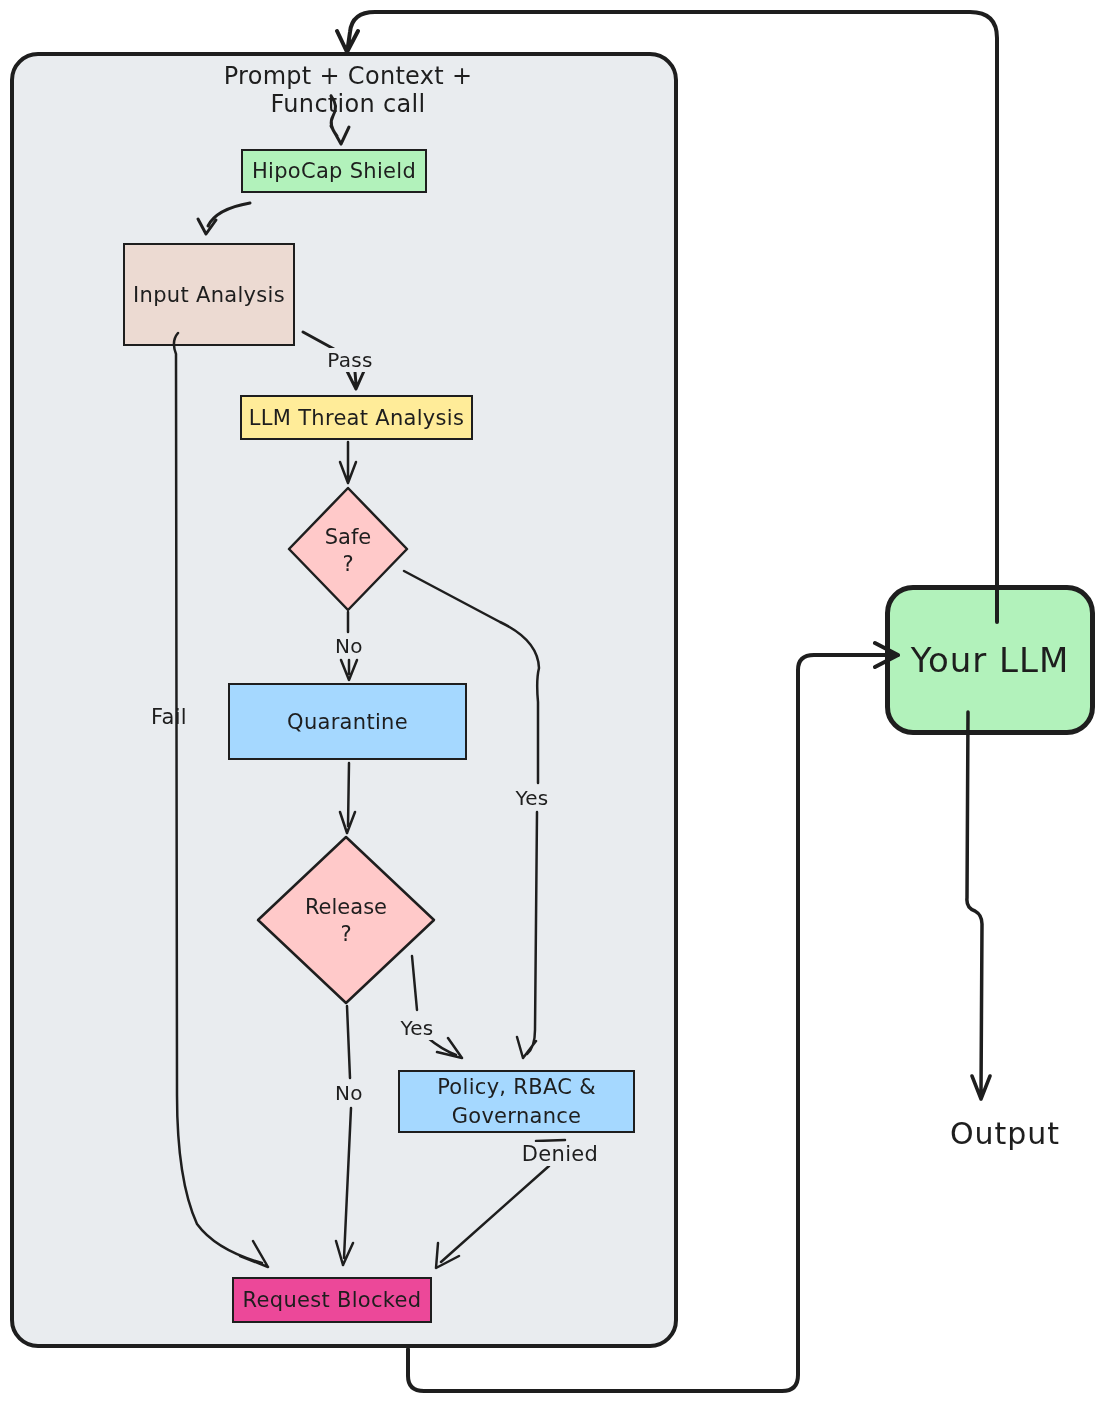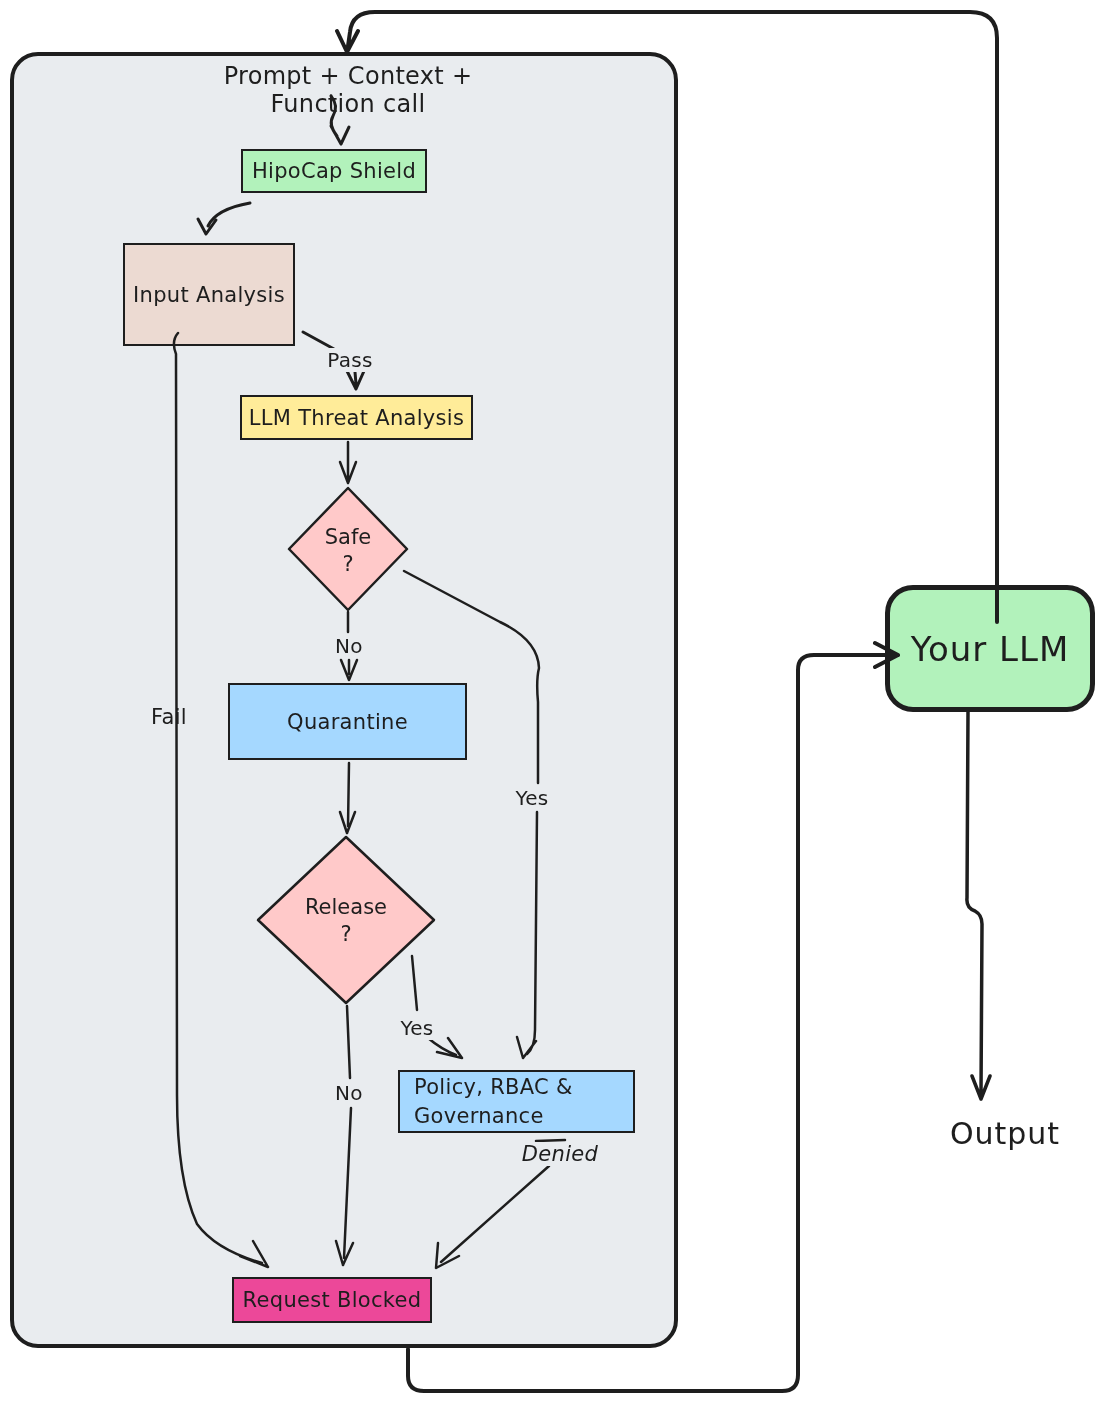--- a/index.html
+++ b/index.html
@@ -4,44 +4,44 @@
 <style>
   html,body{margin:0;padding:0;background:#ffffff;}
   body{width:1105px;height:1404px;position:relative;overflow:hidden;
        font-family:"DejaVu Sans","Liberation Sans",sans-serif;color:#1e1e1e;}
   .stage{position:absolute;inset:0;}
   
   .pipeline{position:absolute;left:10px;top:52px;width:668px;height:1296px;
             background:#e9ecef;border:4px solid #1e1e1e;border-radius:28px;box-sizing:border-box;}
   
   .node{position:absolute;box-sizing:border-box;border:2.5px solid #1e1e1e;
-        display:flex;align-items:center;justify-content:center;
+        display:flex;align-items:center;justify-content:center;text-align:center;
         font-size:21px;letter-spacing:.3px;z-index:3;}
   .n-hipocap{left:241px;top:149px;width:186px;height:44px;background:#b2f2bb;}
   .n-input{left:123px;top:243px;width:172px;height:103px;background:#ecdad2;}
   .n-threat{left:232px;top:395px;width:233px;height:45px;background:#ffec99;margin-left:8px;}
   .n-quarantine{left:228px;top:683px;width:239px;height:77px;background:#a5d8ff;}
   .n-policy{left:398px;top:1070px;width:237px;height:63px;background:#a5d8ff;line-height:1.35;padding:16px 14px;}
   .n-blocked{left:232px;top:1277px;width:200px;height:46px;background:#ec4899;}
-  .n-yourllm{left:885px;top:585px;width:210px;height:127px;background:#b2f2bb;
+  .n-yourllm{left:885px;top:585px;width:210px;height:150px;background:#b2f2bb;
              border:5px solid #1e1e1e;border-radius:28px;font-size:34px;letter-spacing:1px;}
   
   .dtext{position:absolute;z-index:4;text-align:center;font-size:21px;line-height:1.3;}
   .d-safe{left:288px;top:524px;width:120px;}
   .d-release{left:256px;top:894px;width:180px;}
   
   .lbl{position:absolute;z-index:5;text-align:center;font-size:20px;letter-spacing:.3px;}
   .title{left:168px;top:62px;width:360px;font-size:24px;z-index:4;}
   .l-pass{left:322px;top:348px;width:56px;background:#e9ecef;}
   .l-no1{left:327px;top:634px;width:44px;background:#e9ecef;}
   .l-fail{left:143px;top:705px;width:52px;font-size:21px;}
   .l-yes-safe{left:507px;top:786px;width:50px;background:#e9ecef;}
   .l-yes-rel{left:392px;top:1016px;width:50px;background:#e9ecef;}
   .l-no2{left:326px;top:1081px;width:46px;background:#e9ecef;}
-  .l-denied{left:518px;top:1142px;width:84px;font-size:21px;background:#e9ecef;font-style:italic;}
+  .l-denied{left:518px;top:1142px;width:84px;font-size:21px;background:#e9ecef;}
   .l-output{left:933px;top:1116px;width:144px;font-size:30px;letter-spacing:1px;}
   svg.wires{position:absolute;left:0;top:0;z-index:4;pointer-events:none;}
 </style>
 </head>
 <body>
 
 <div class="stage">
 
   <div class="pipeline"></div>
 

